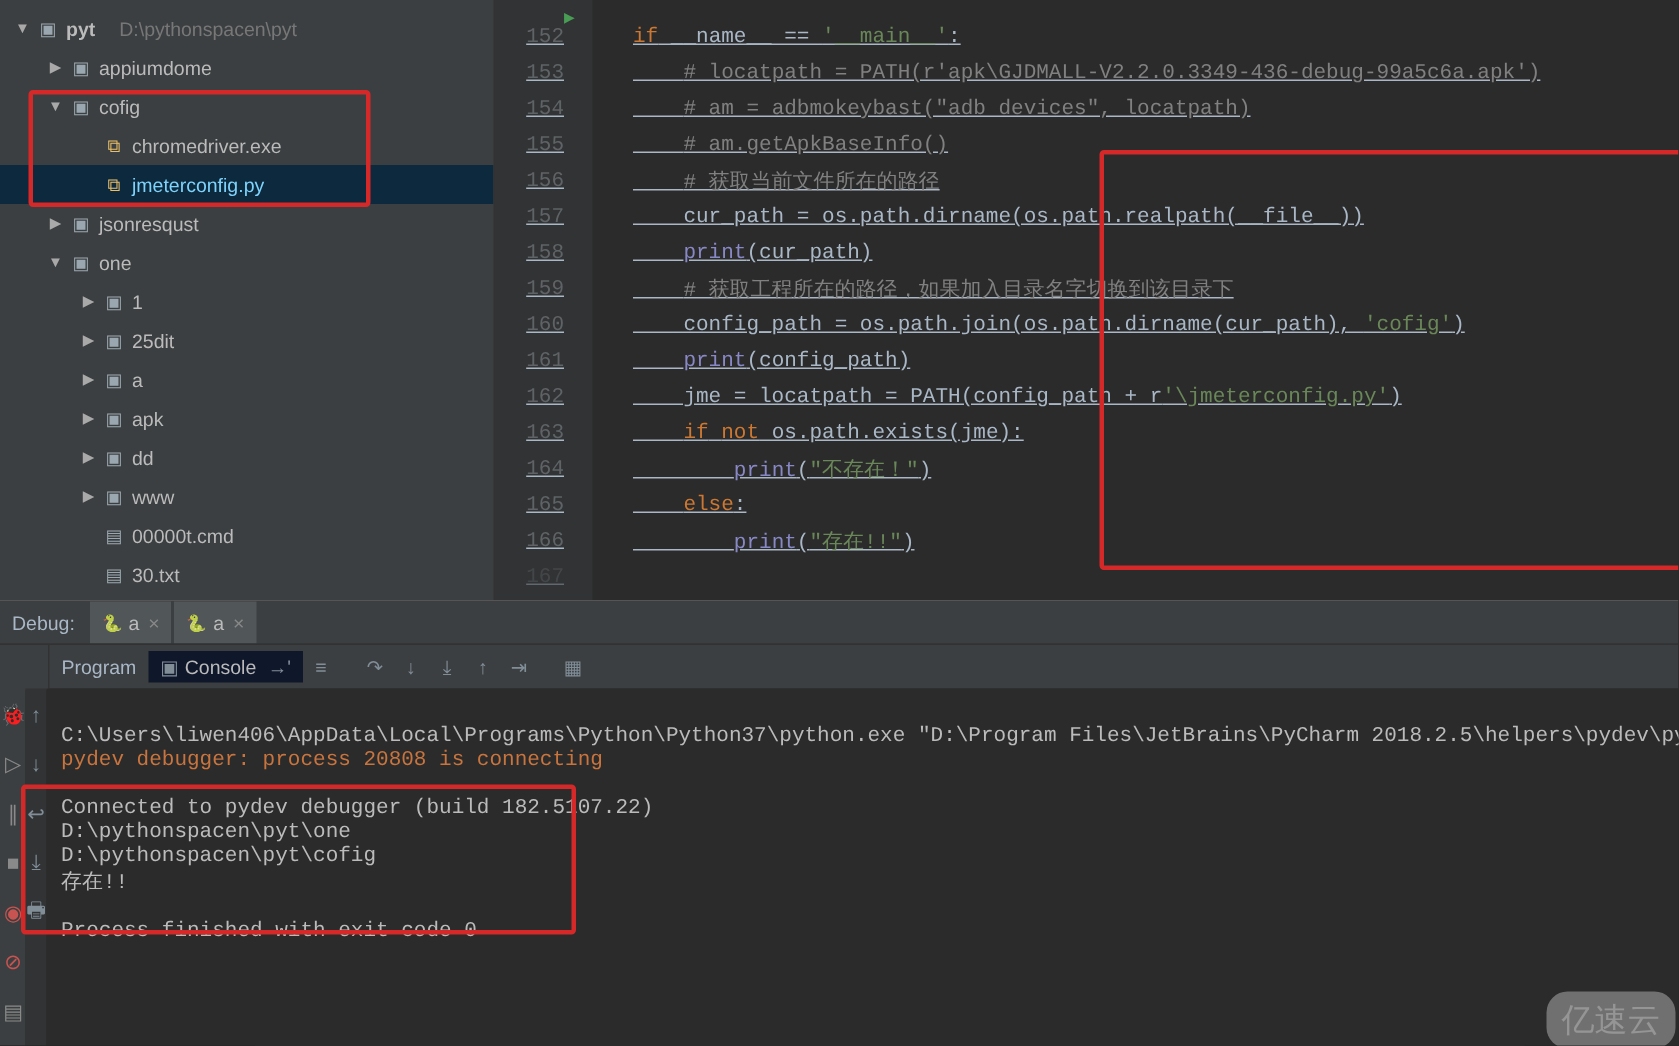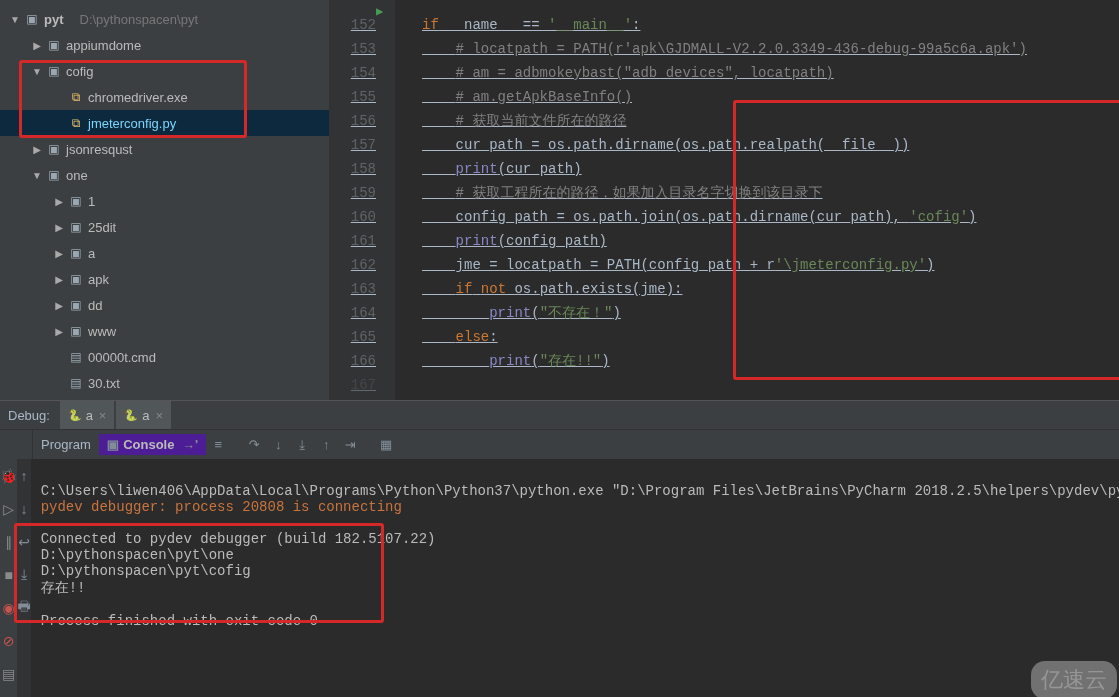--- a/index.html
+++ b/index.html
@@ -167,23 +167,22 @@
   background:#3c3f41;
   border-right:1px solid #323232;
   height:30px;
 }
 .tb-btn {
   padding:3px 8px;
   color:#a9b7c6;
   cursor:pointer;
 }
 .tb-btn.tab.active{
-  background:#4c1d95;
+  background:#0f172a;
   color:#bbbbbb;
-  font-weight:bold;
 }
 .tb-icon{
   width:24px; text-align:center; color:#818e98; cursor:pointer;
 }
 .debug-body {
   flex:1;
   display:flex;
 }
 .left-icons {
   width:33px;

